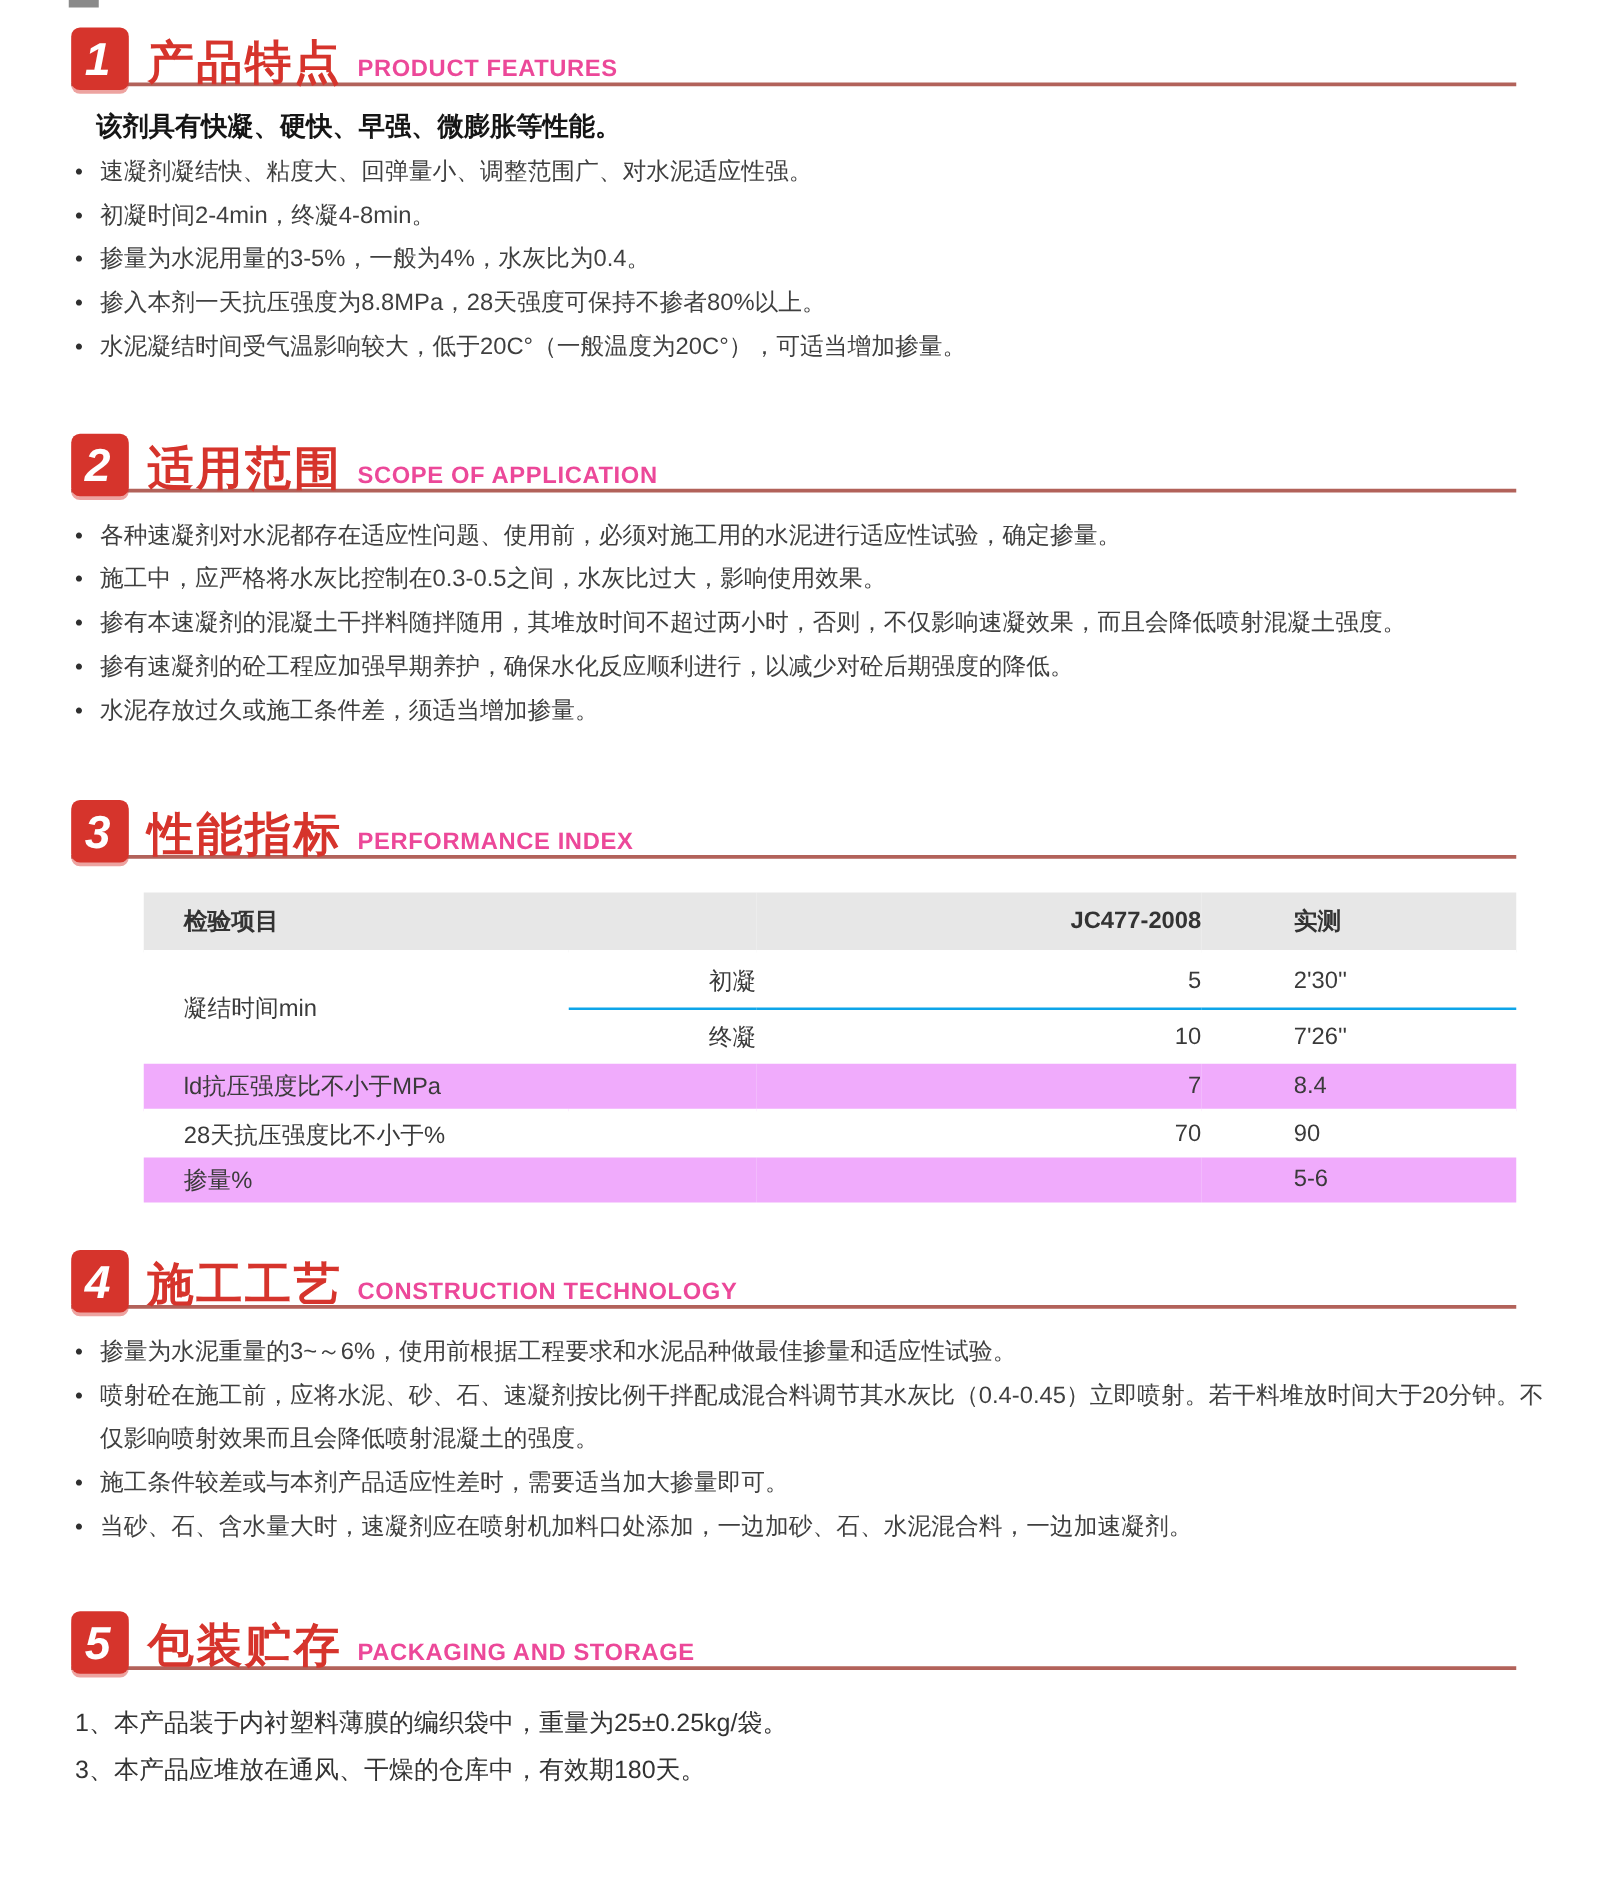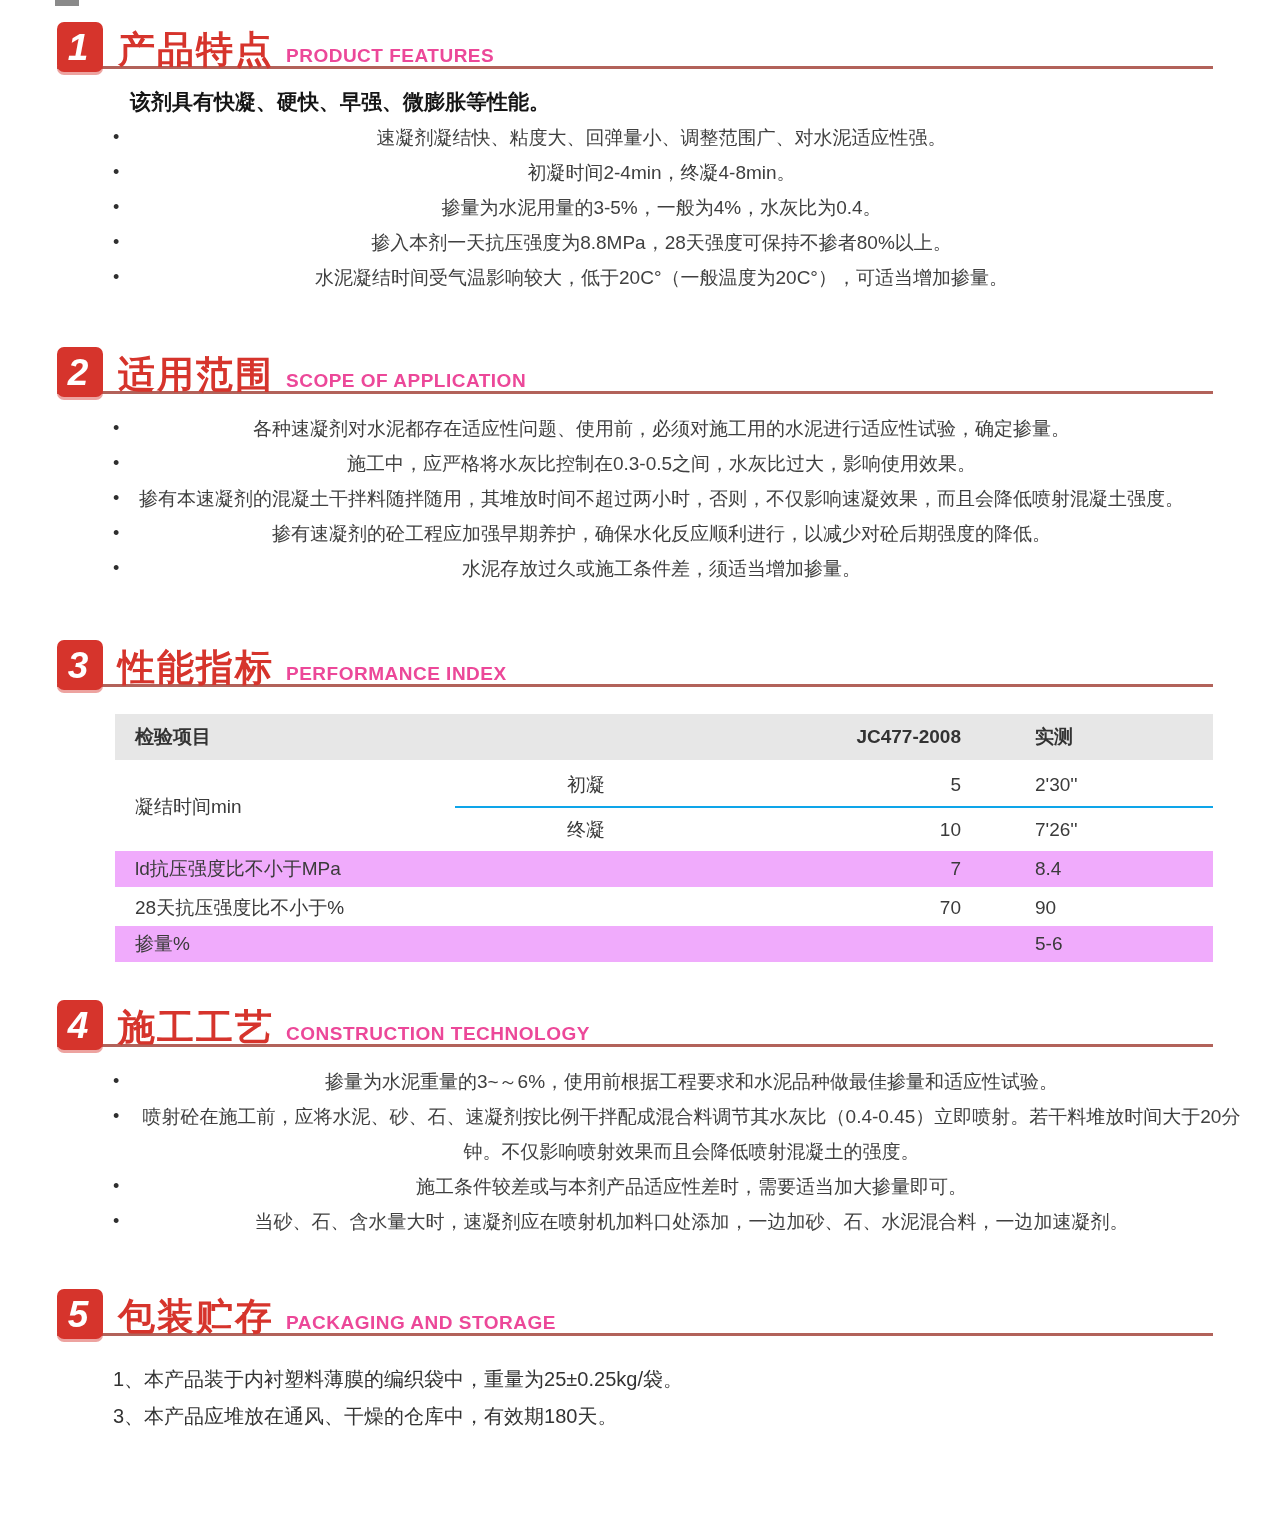--- a/index.html
+++ b/index.html
@@ -19,40 +19,40 @@
   .badge{
     position:relative;z-index:2;width:46px;height:50px;border-radius:7px;
     background:#d6342c;box-shadow:0 3px 0 rgba(214,52,44,.45);
     display:flex;align-items:center;justify-content:center;margin-right:15px;flex:0 0 auto;
   }
   .badge span{color:#fff;font-size:37px;font-weight:bold;font-style:italic;line-height:1;transform:translateX(-2px);}
   .zh-title{color:#d6342c;font-size:37px;font-weight:bold;letter-spacing:2px;line-height:1;position:relative;z-index:2;padding-bottom:4px;}
   .en-title{color:#ec4899;font-size:19px;font-weight:bold;letter-spacing:.5px;margin-left:12px;line-height:1;position:relative;z-index:2;padding-bottom:7px;white-space:nowrap;}
 
   
-  .sec-body{padding-left:113px;padding-right:90px;}
+  .sec-body{padding-left:60px;padding-right:90px;}
   .intro{font-weight:bold;color:#151515;font-size:21px;line-height:36px;margin-left:17px;}
   .bullet{display:flex;align-items:flex-start;font-size:19px;line-height:35px;color:#3f3f3f;}
   .bullet .dot{flex:0 0 20px;color:#2f2f2f;font-size:18px;}
-  .bullet .txt{flex:1;text-align:center;}
+  .bullet .txt{flex:1;}
 
   .mt20{margin-top:20px;} .mt12{margin-top:12px;} .mt50{margin-top:50px;}
   .mt14{margin-top:14px;} .mt52{margin-top:52px;} .mt24{margin-top:24px;}
   .mt36{margin-top:36px;} .mt48{margin-top:48px;} .mt22{margin-top:22px;}
   .pr30{padding-right:30px;}
 
   
   .perf-table{
     width:1098px;margin-left:115px;border-collapse:collapse;table-layout:fixed;
     font-size:19px;color:#3a3a3a;
   }
   .perf-table td{padding:0;height:36px;vertical-align:middle;}
   .perf-table .hrow td{height:46px;background:#e7e7e7;font-weight:bold;color:#333;}
   .perf-table .gray td{background:#f0abfc;}
-  .perf-table .c1{padding-left:20px;text-align:left;}
+  .perf-table .c1{padding-left:32px;text-align:left;}
   .perf-table .c2{padding-left:28px;text-align:right;}
   .perf-table .c3{text-align:right;}
   .perf-table .c4{padding-left:74px;text-align:left;}
   .perf-table .sub td{height:43px;}
   .perf-table .divided{border-top:2px solid #0ea5e9;}
   .perf-table .sep td{border-bottom:3px solid #fff;}
 
   .store-item{font-size:20px;line-height:37px;color:#333;}
 </style>
 </head>

